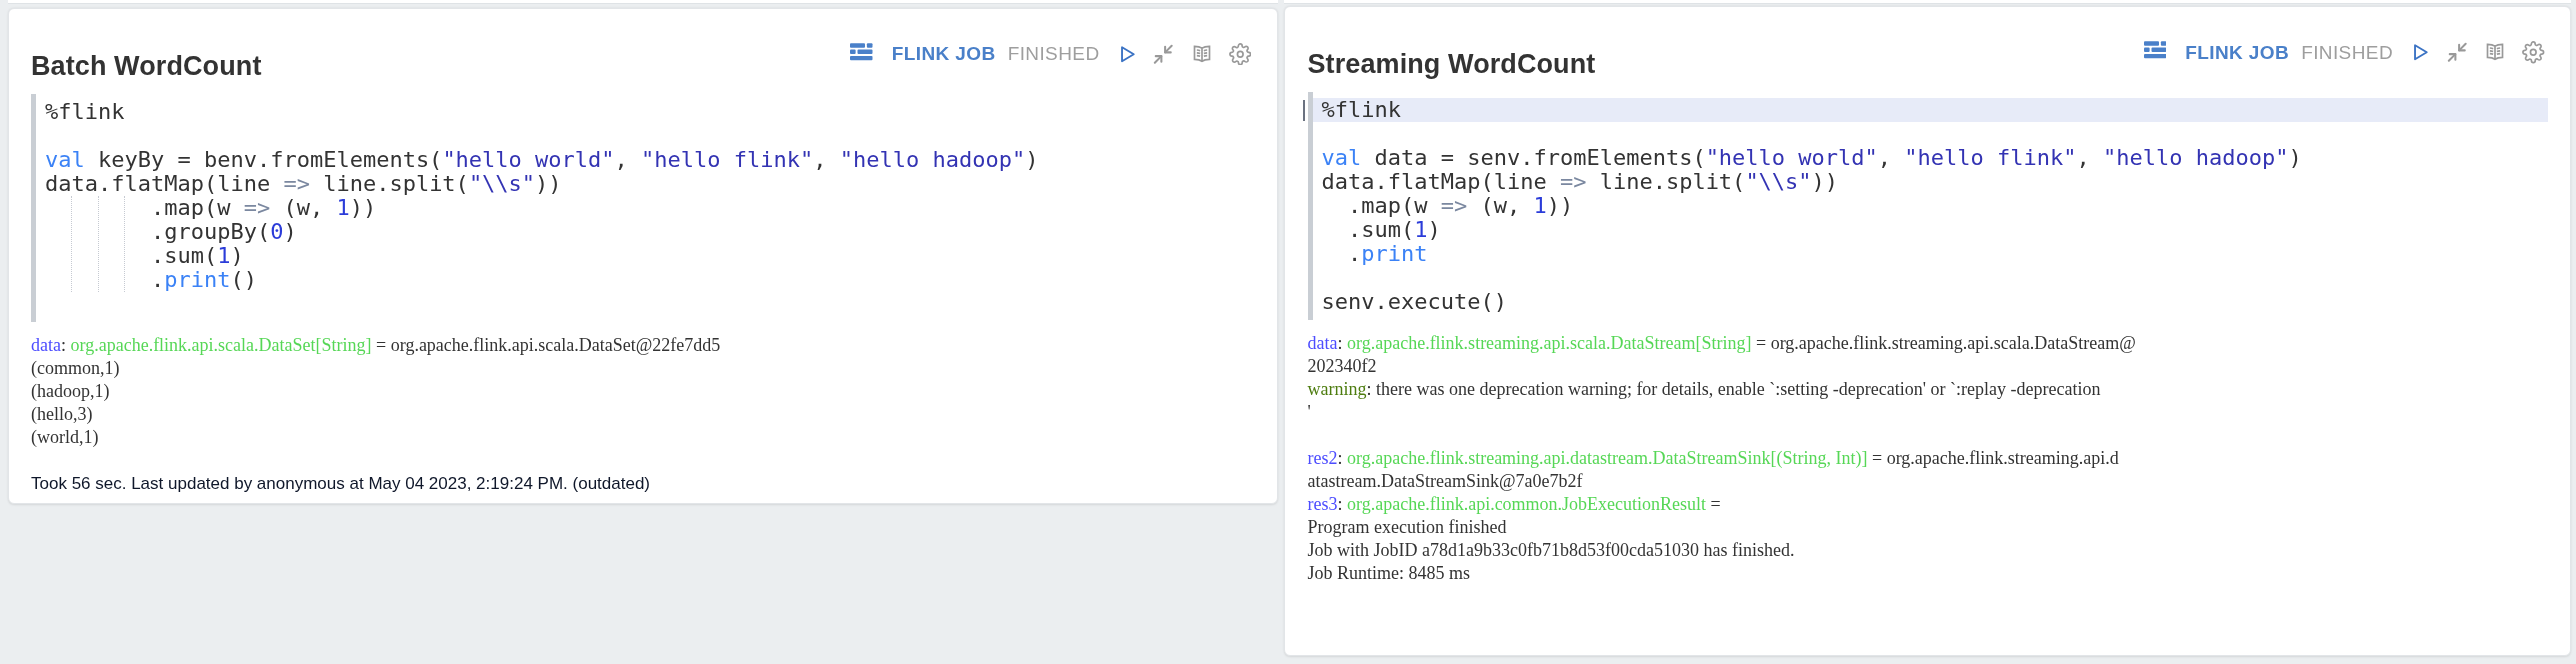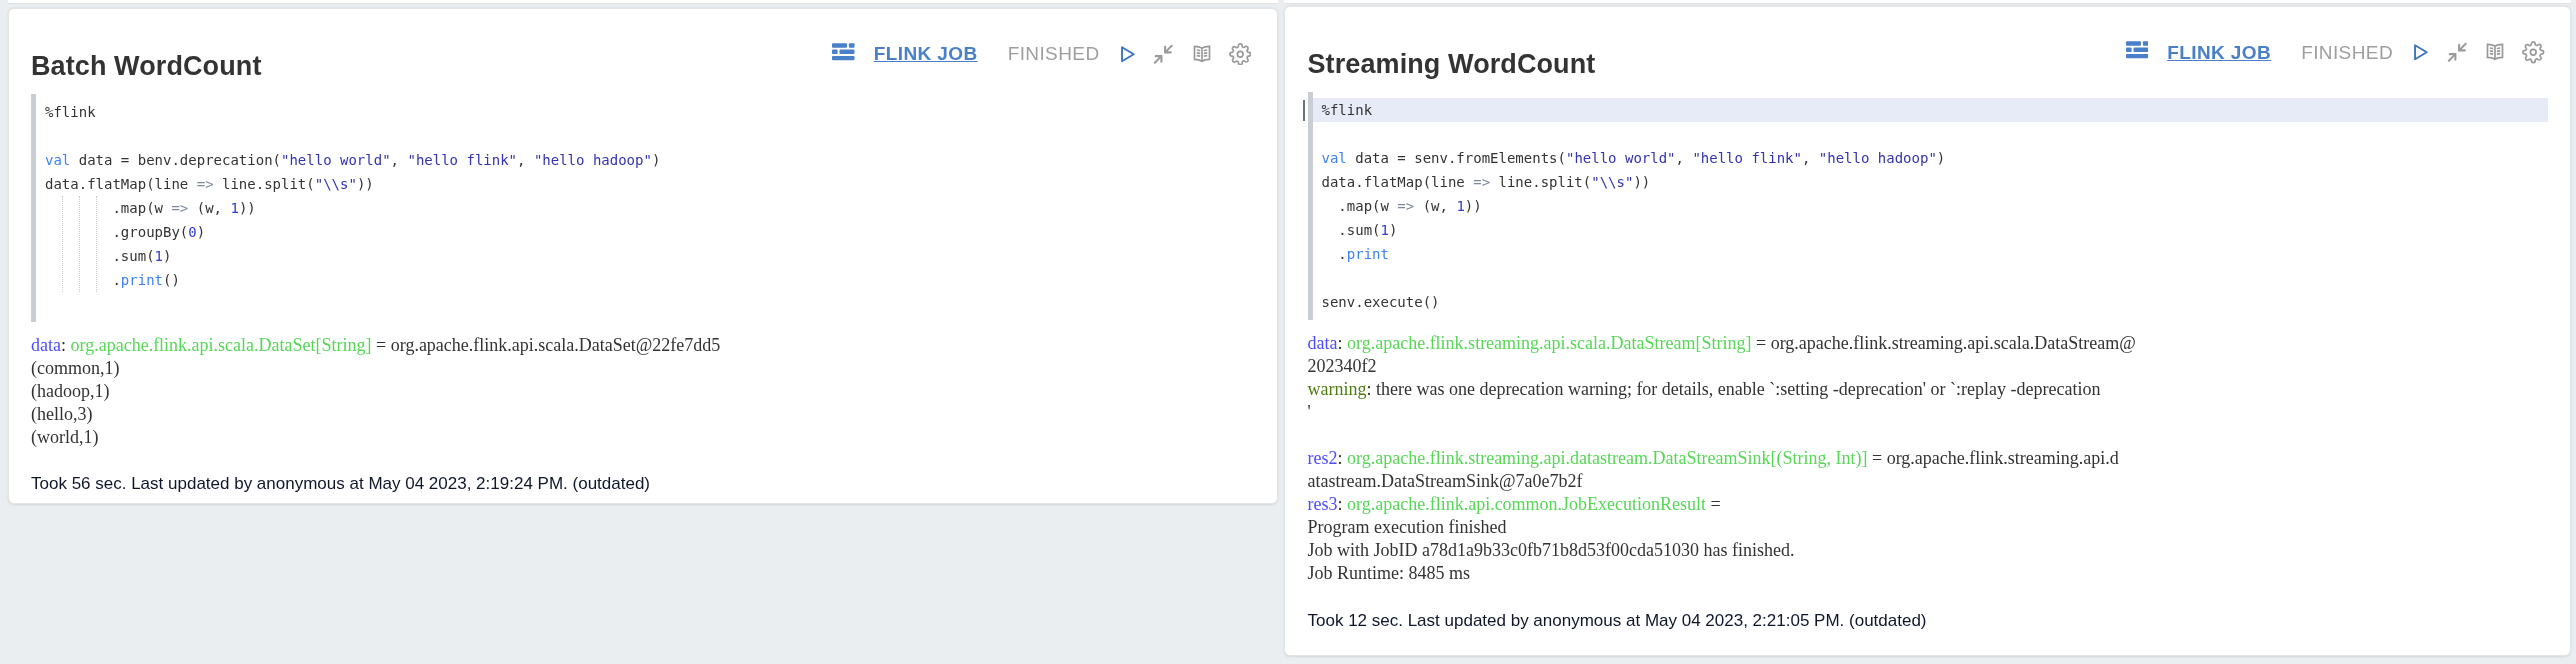--- a/index.html
+++ b/index.html
@@ -10,27 +10,27 @@
   .card{position:absolute;background:#fff;border:0.7px solid #e2e5e8;border-radius:6px;
     box-shadow:0 0.7px 2.2px rgba(0,0,0,.10);box-sizing:border-box;}
   #card-left{left:7.5px;top:7.5px;width:1270px;height:496px;}
   #card-right{left:1284px;top:6px;width:1287px;height:650px;}
 
   .card-header{display:flex;align-items:center;justify-content:space-between;
     padding:18px 25.5px 4.5px 22.5px;}
   .title{font-size:27px;font-weight:700;color:#333;letter-spacing:0.1px;margin-top:24px;}
   .controls{display:flex;align-items:center;}
   .job-link{display:flex;align-items:center;gap:19px;color:#4a80c9;font-size:19px;
-    font-weight:600;letter-spacing:0.4px;cursor:pointer;text-decoration:underline;}
-  .status{color:#9e9e9e;font-size:19px;font-weight:500;letter-spacing:0.4px;margin-left:30px;}
+    font-weight:600;letter-spacing:0.4px;cursor:pointer;}
+  .status{color:#9e9e9e;font-size:19px;font-weight:500;letter-spacing:0.4px;margin-left:12px;}
   .icon-btn{margin-left:15px;display:flex;align-items:center;cursor:pointer;}
   .icon-btn svg{display:block;}
 
   .editor{position:relative;margin:7.5px 22.5px 0 22.5px;border-left:5.2px solid #c9ced4;
-    padding:6px 0 6px 9px;font-family:"DejaVu Sans Mono",monospace;font-size:14px;
+    padding:6px 0 6px 9px;font-family:"DejaVu Sans Mono",monospace;font-size:22px;
     line-height:24px;color:#333;}
   .editor .cl{white-space:pre;position:relative;min-height:24px;}
   .editor .cl.active{background:#e7ebf8;margin-left:-9px;padding-left:9px;}
   .cursor{position:absolute;left:-9.7px;top:1.5px;width:2.2px;height:21px;background:#6b7280;}
   .guides{position:absolute;pointer-events:none;}
   .guide{position:absolute;top:0;bottom:0;border-left:0.7px dotted #c6cad2;}
 
   .output{margin:12px 18px 0 22.5px;font-family:Liberation Serif, serif;
     font-size:18px;line-height:23px;color:#333;}
   .output .cl{white-space:pre;min-height:23px;}
@@ -106,21 +106,21 @@
   </div>
 
   <div class="editor">
     <div class="guides" style="left:9px;top:102px;height:96px;">
       <div class="guide" style="left:2ch;"></div>
       <div class="guide" style="left:4ch;"></div>
       <div class="guide" style="left:6ch;"></div>
     </div>
   <div class="cl"><span>%flink</span></div>
       <div class="cl">&nbsp;</div>
-      <div class="cl"><span class="k">val</span><span> data = benv.deprecation(</span><span class="s">"hello world"</span><span>, </span><span class="s">"hello flink"</span><span>, </span><span class="s">"hello hadoop"</span><span>)</span></div>
+      <div class="cl"><span class="k">val</span><span> keyBy = benv.fromElements(</span><span class="s">"hello world"</span><span>, </span><span class="s">"hello flink"</span><span>, </span><span class="s">"hello hadoop"</span><span>)</span></div>
       <div class="cl"><span>data.flatMap(line </span><span class="a">=&gt;</span><span> line.split(</span><span class="s">"\\s"</span><span>))</span></div>
       <div class="cl"><span>        .map(w </span><span class="a">=&gt;</span><span> (w, </span><span class="n">1</span><span>))</span></div>
       <div class="cl"><span>        .groupBy(</span><span class="n">0</span><span>)</span></div>
       <div class="cl"><span>        .sum(</span><span class="n">1</span><span>)</span></div>
       <div class="cl"><span>        .</span><span class="k">print</span><span>()</span></div>
       <div class="cl">&nbsp;</div>
     </div>
 
   <div class="output">
       <div class="cl"><span class="nm">data</span><span>: </span><span class="ty">org.apache.flink.api.scala.DataSet[String]</span><span> = org.apache.flink.api.scala.DataSet@22fe7dd5</span></div>
@@ -206,15 +206,14 @@
       <div class="cl"><span>'</span></div>
       <div class="cl">&nbsp;</div>
       <div class="cl"><span class="nm">res2</span><span>: </span><span class="ty">org.apache.flink.streaming.api.datastream.DataStreamSink[(String, Int)]</span><span> = org.apache.flink.streaming.api.d</span></div>
       <div class="cl"><span>atastream.DataStreamSink@7a0e7b2f</span></div>
       <div class="cl"><span class="nm">res3</span><span>: </span><span class="ty">org.apache.flink.api.common.JobExecutionResult</span><span> =</span></div>
       <div class="cl"><span>Program execution finished</span></div>
       <div class="cl"><span>Job with JobID a78d1a9b33c0fb71b8d53f00cda51030 has finished.</span></div>
       <div class="cl"><span>Job Runtime: 8485 ms</span></div>
     </div>
 
-  <div class="footer">Took 12 sec. Last updated by anonymous at May 04 2023, 2:21:05 PM. (outdated)</div>
 </div>
 
 
 </body></html>

